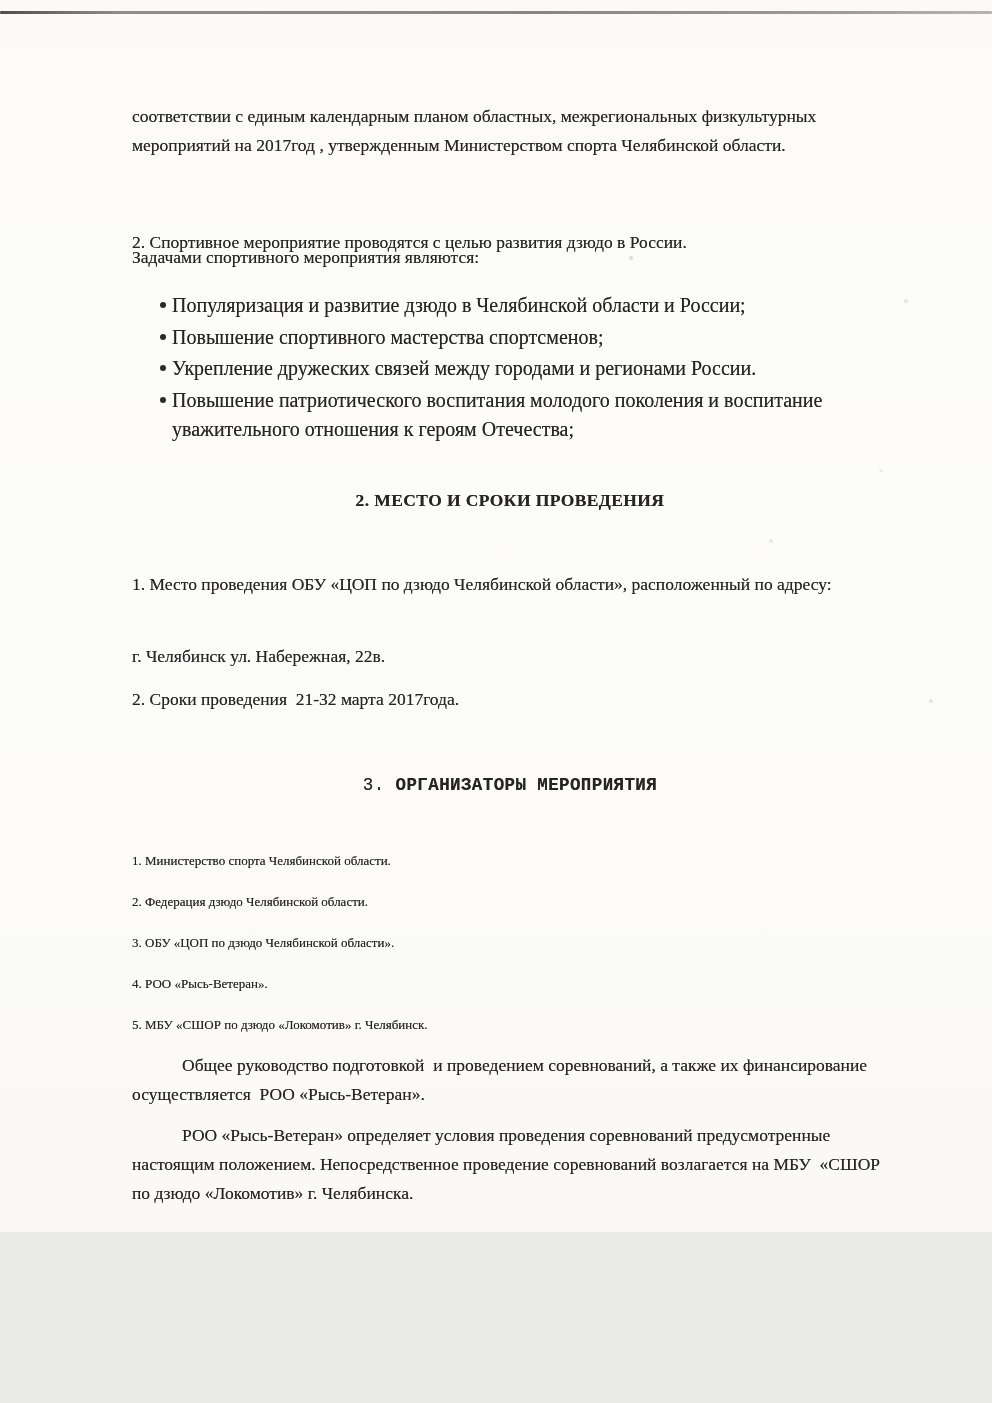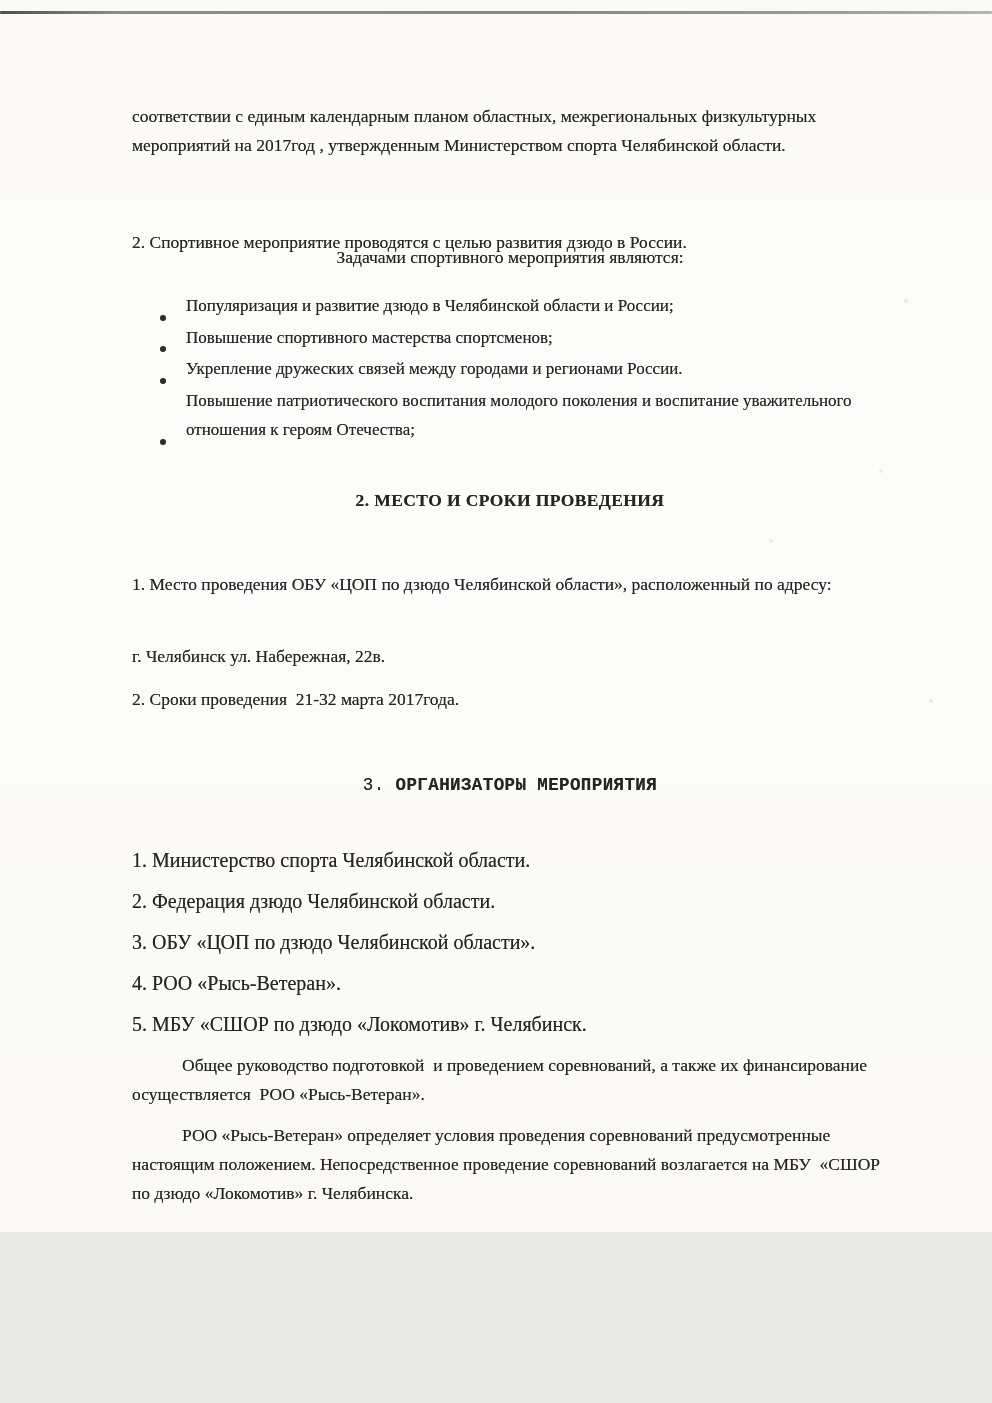--- a/index.html
+++ b/index.html
@@ -68,42 +68,41 @@
   .goals {
     position: absolute;
     left: 160px;
     width: 732px;
     margin: 0;
     padding: 0;
     list-style: none;
   }
   .goals li {
     display: flex;
-    gap: 20px;
-    font-size: 17px;
+    gap: 6px;
+    font-size: 20px;
     line-height: 29.5px;
     margin-bottom: 2px;
     text-shadow: 0 0 0.6px rgba(35,35,35,.6);
-    align-items: flex-end;
   }
   .goals .dot {
     flex: 0 0 auto;
     width: 6px;
     height: 6px;
     margin-top: 11px;
     border-radius: 50%;
     background: #2b2a29;
   }
   .org-list {
     position: absolute;
     left: 132px;
     width: 756px;
   }
   .org-list .org-item {
-    font-size: 20px;
+    font-size: 13px;
     line-height: 29px;
     margin-bottom: 12px;
     white-space: pre-wrap;
     text-shadow: 0 0 0.6px rgba(35,35,35,.6);
   }
   .indent { text-indent: 50px; }
   .page-number {
     position: absolute;
     left: 504px;
     top: 1310px;
@@ -122,21 +121,21 @@
 
 <div class="page">
 
   <div class="scan-edge"></div>
   <div class="scan-noise"></div>
 
   <div class="txt" style="top:102px;">соответствии с единым календарным планом областных, межрегиональных физкультурных мероприятий на 2017год , утвержденным Министерством спорта Челябинской области.</div>
 
   <div class="txt" style="top:200px;margin-top:28px;">2. Спортивное мероприятие проводятся с целью развития дзюдо в России.</div>
 
-  <div class="txt" style="top:243px;text-align:center;">Задачами спортивного мероприятия являются:</div>
+  <div class="txt" style="top:243px;">Задачами спортивного мероприятия являются:</div>
 
   <ul class="goals" style="top:291px;">
     <li>
       <span class="dot"></span>
       <span>Популяризация и развитие дзюдо в Челябинской области и России;</span>
     </li>
     <li>
       <span class="dot"></span>
       <span>Повышение спортивного мастерства спортсменов;</span>
     </li>

